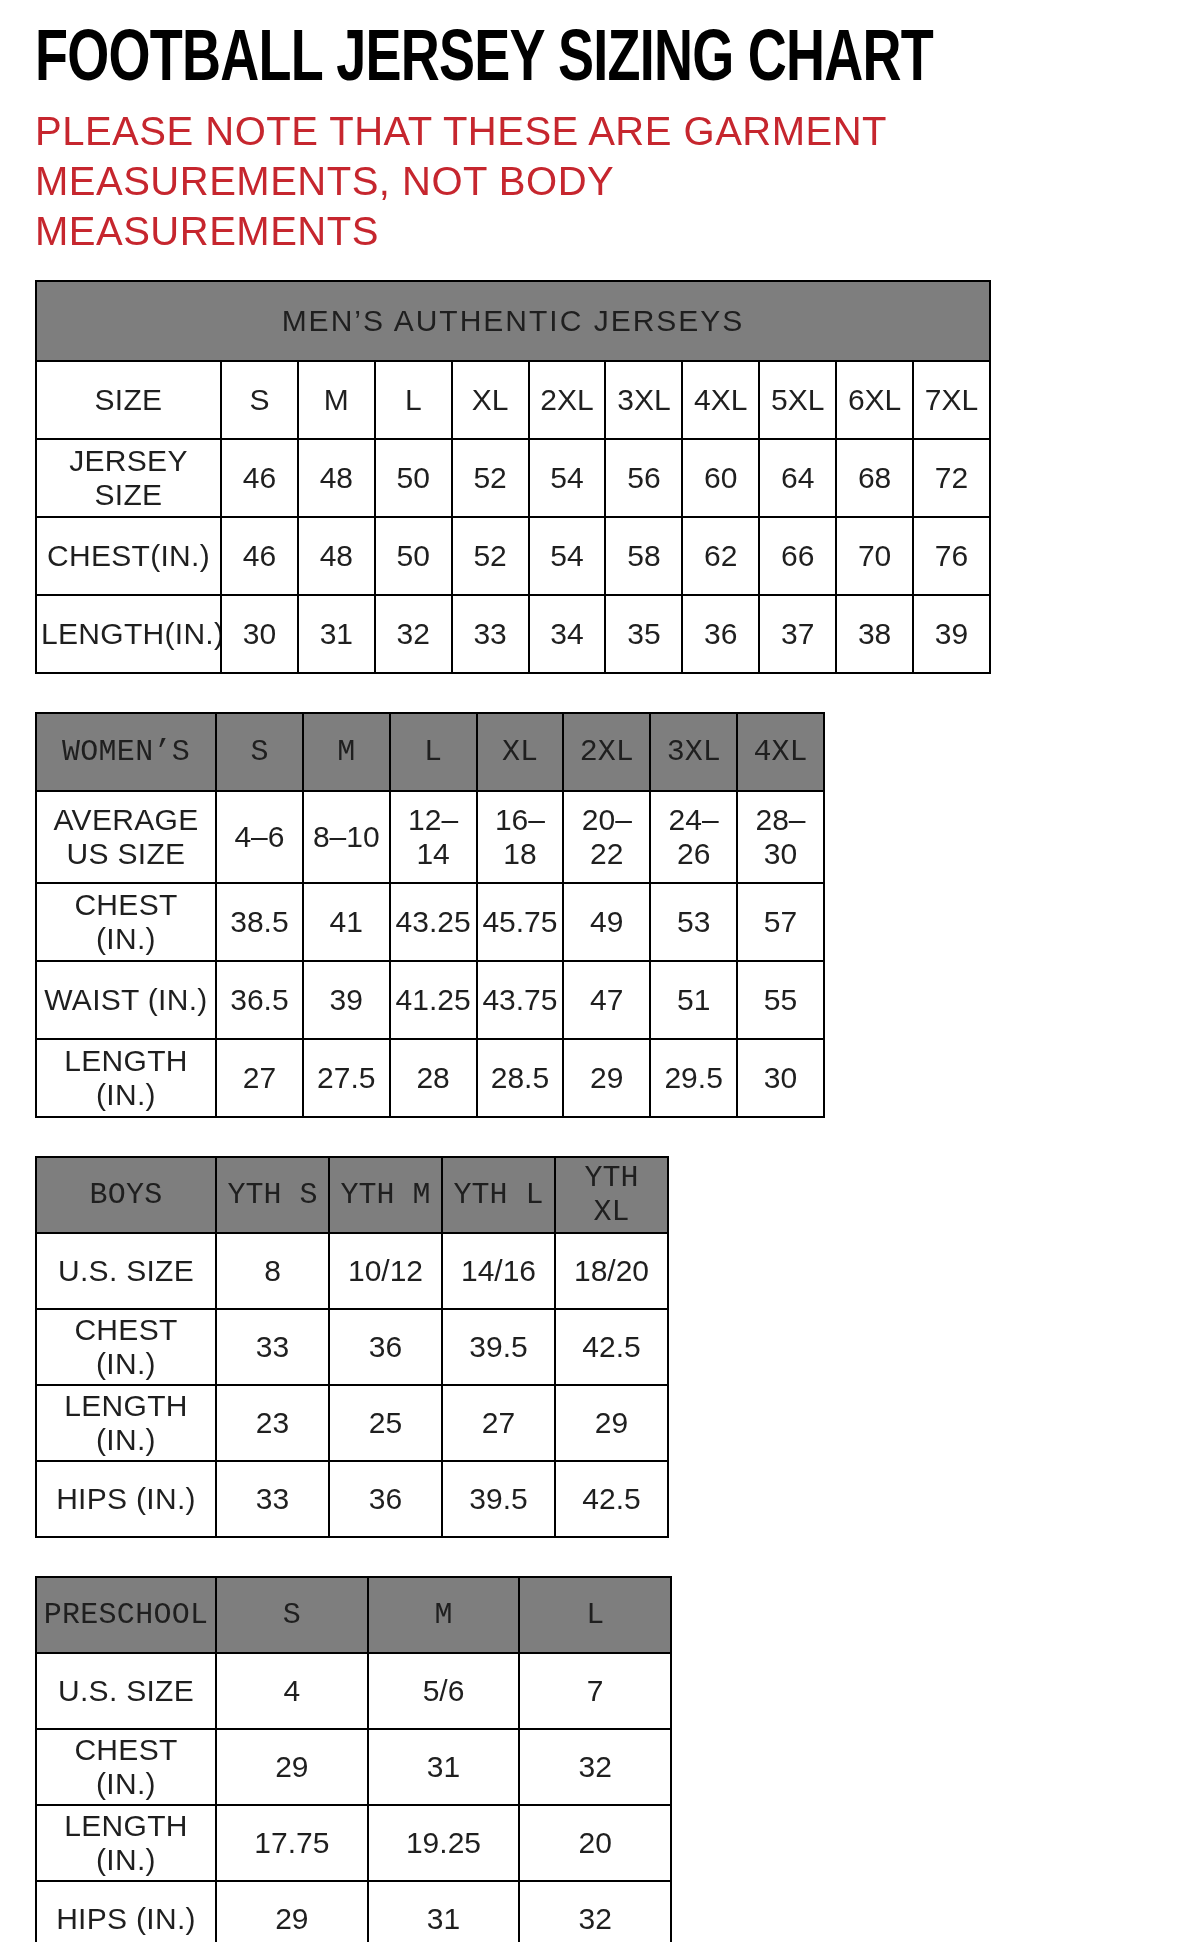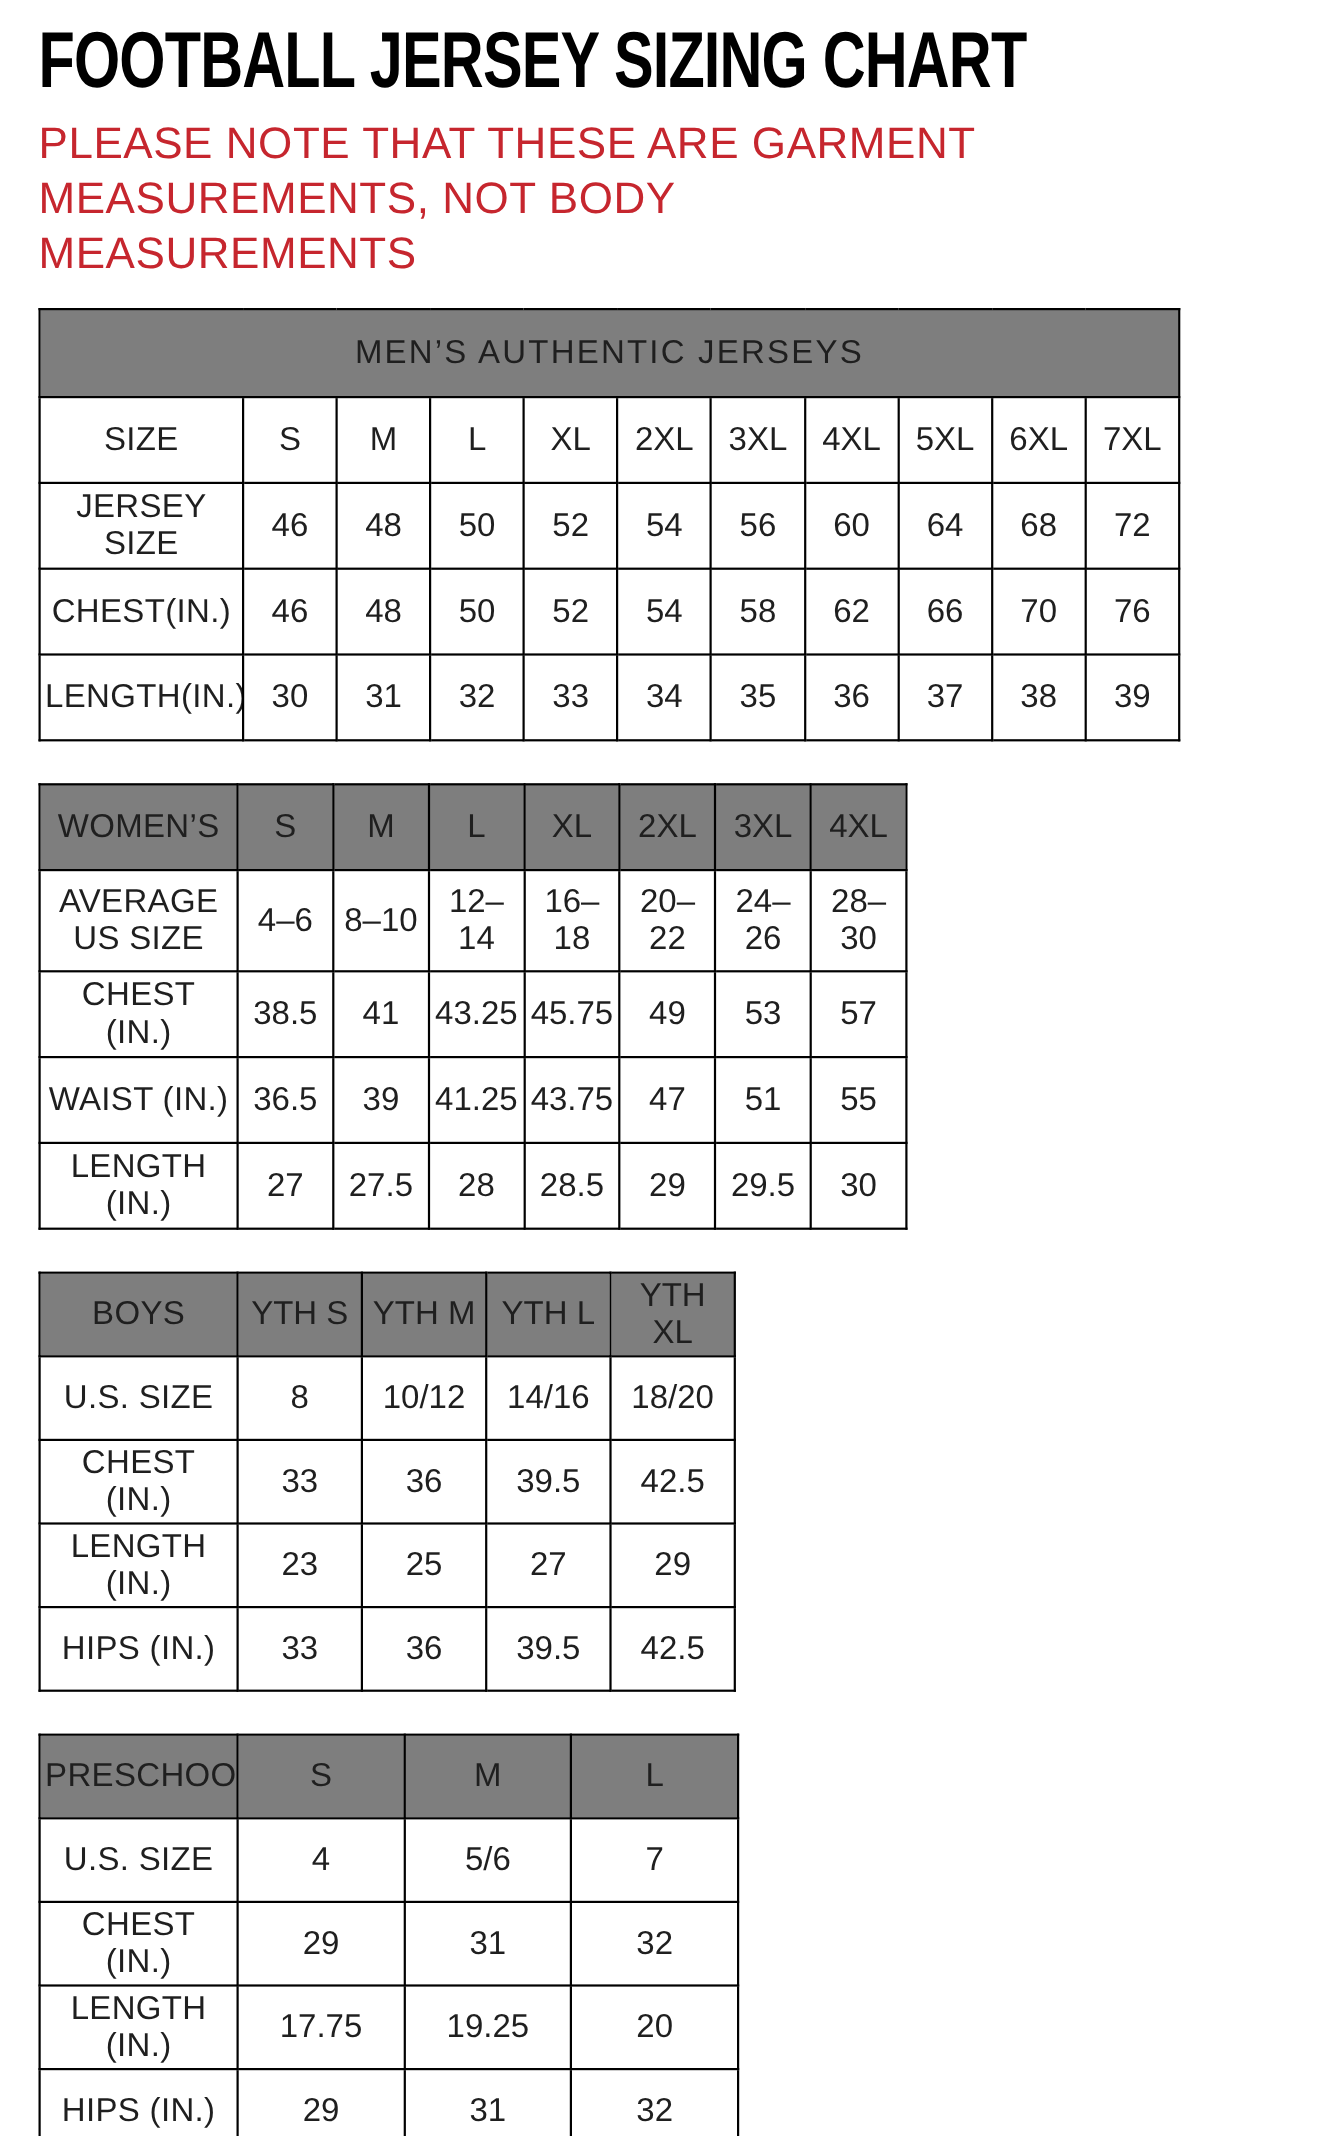--- a/index.html
+++ b/index.html
@@ -45,30 +45,31 @@
     vertical-align:middle;
     font-size:30px;
     color:#1f1f1f;
     padding:2px 4px;
     overflow:hidden;
   }
   td.lbl { font-size:28px; letter-spacing:0.3px;margin-top:32px; }
   td.g {
     background:var(--header-gray,#7e7e7e);
     color:var(--header-text,#ffffff);
+    font-family:Liberation Mono, monospace;
   }
   td.banner {
     background:var(--header-gray,#7e7e7e);
     color:var(--header-text,#ffffff);
     font-size:33px;
     letter-spacing:2px;
     height:80px;
   }
 
-  .mens { width:1038px; margin-bottom:38px; }
+  .mens { width:956px; margin-bottom:38px; }
   .mens tr { height:78px; }
 
   .womens { width:790px; margin-bottom:38px; }
   .womens tr { height:78px; }
   .womens tr.tall { height:92px; }
 
   .boys { width:634px; margin-bottom:38px; }
   .boys tr { height:76px; }
 
   .preschool { width:637px; margin-bottom:30px; }

